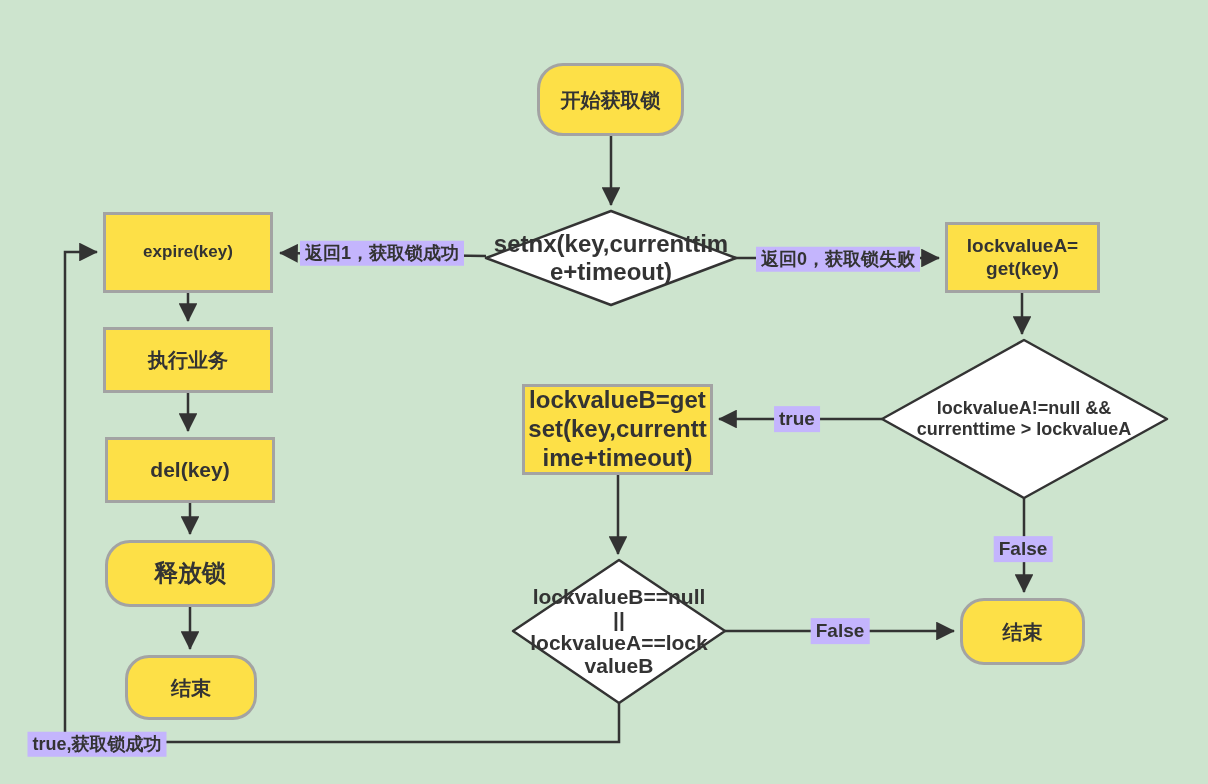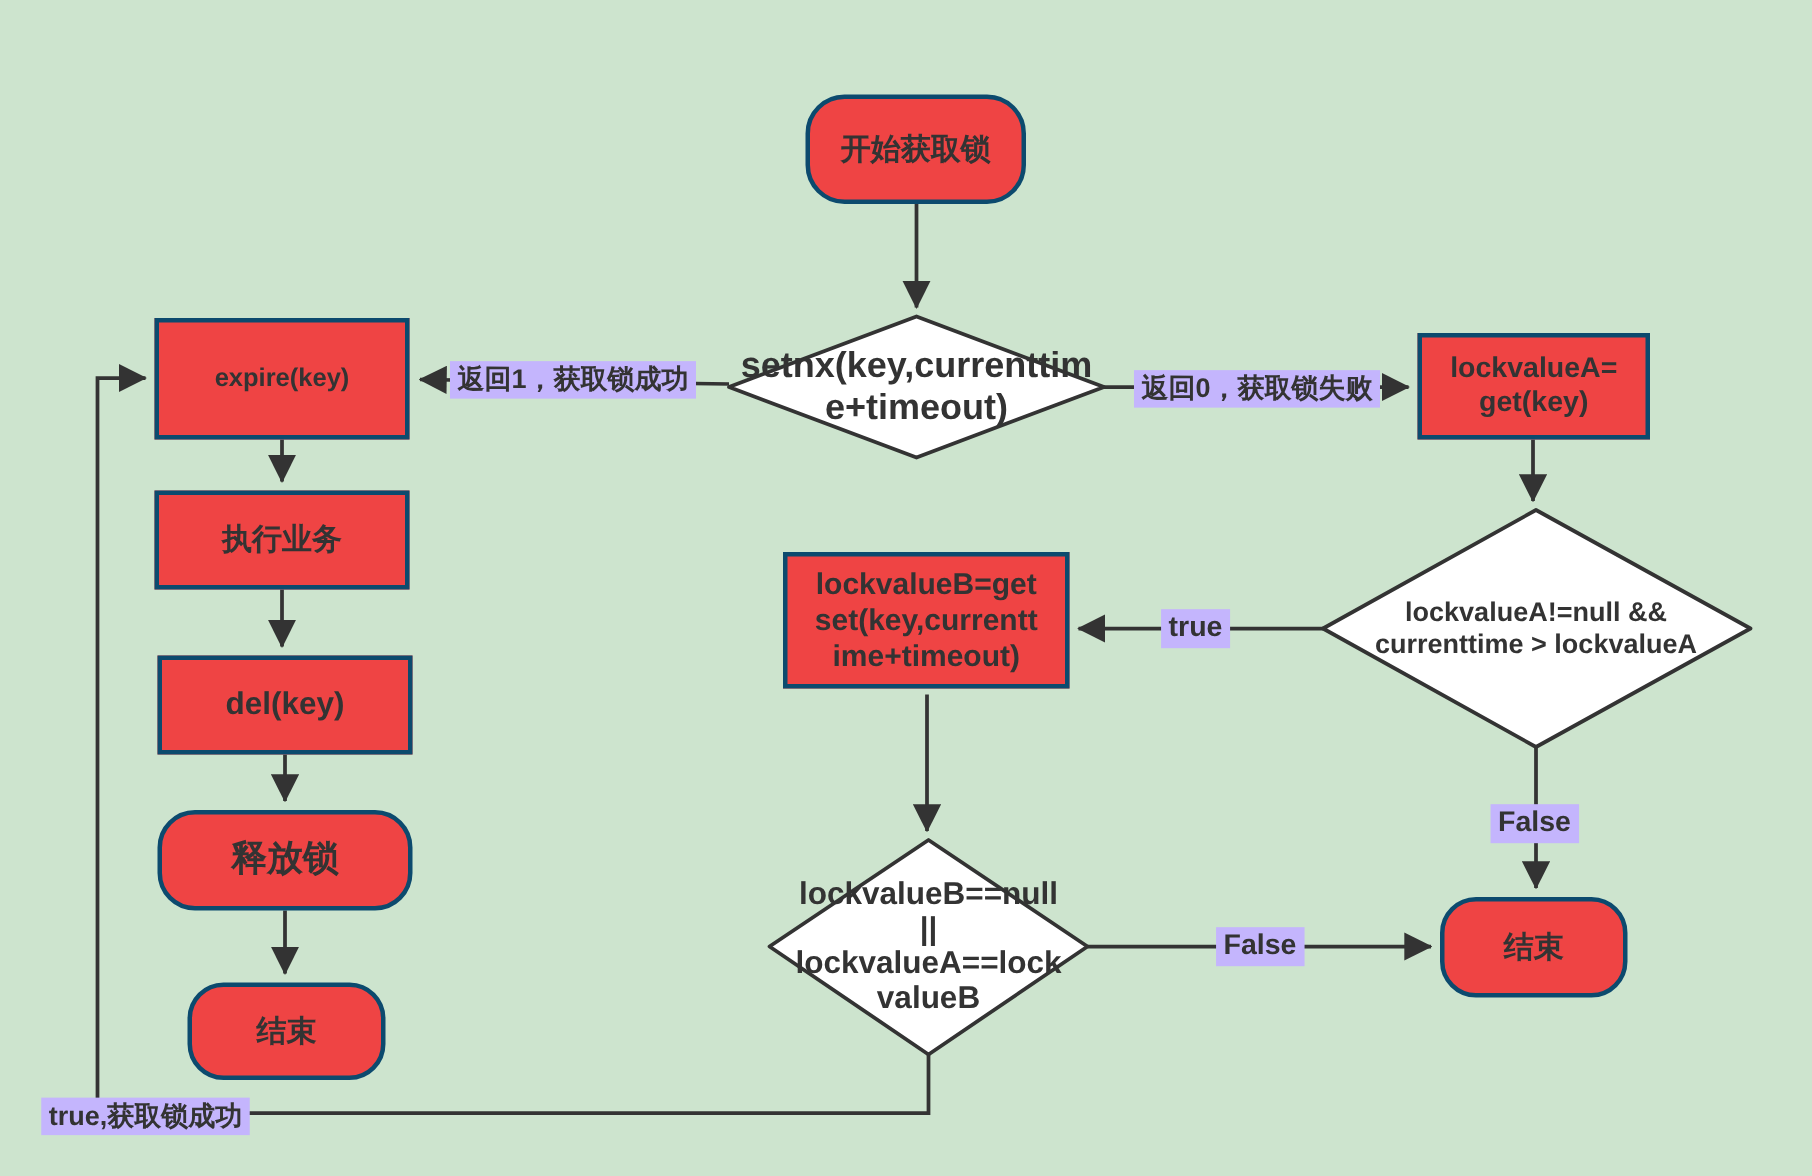--- a/index.html
+++ b/index.html
@@ -5,21 +5,21 @@
   html,body { margin:0; padding:0; }
   .canvas {
     position:relative; width:1208px; height:784px;
     background:#cde4ce; overflow:hidden;
     font-family:"Liberation Sans","DejaVu Sans",sans-serif;
     font-weight:bold; color:#333;
   }
   svg.wires { position:absolute; left:0; top:0; z-index:1; }
   .node {
     position:absolute; box-sizing:border-box;
-    background:#ef4444; border:3px solid #0c4a6e;
+    background:#fde047; border:3px solid #a3a3a3;
     display:flex; align-items:center; justify-content:center;
     text-align:center; white-space:pre-line; line-height:1.2; z-index:2;
   }
   .terminal { border-radius:26px; }
   .dtext {
     position:absolute; transform:translate(-50%,-50%);
     text-align:center; white-space:pre-line; line-height:1.15; z-index:2;
   }
   .elabel {
     position:absolute; transform:translate(-50%,-50%);
@@ -27,21 +27,21 @@
     z-index:3; line-height:1.25;
   }
   
   #n-start   { left:537px; top:63px;  width:147px; height:73px; font-size:20px; }
   #n-expire  { left:103px; top:212px; width:170px; height:81px; font-size:17px; }
   #n-biz     { left:103px; top:327px; width:170px; height:66px; font-size:20px; }
   #n-del     { left:105px; top:437px; width:170px; height:66px; font-size:21px; }
   #n-release { left:105px; top:540px; width:170px; height:67px; font-size:24px;border-radius:25px; }
   #n-endL    { left:125px; top:655px; width:132px; height:65px; font-size:20px; border-radius:24px; }
   #n-getkey  { left:945px; top:222px; width:155px; height:71px; font-size:19px; }
-  #n-getset  { left:522px; top:368px; width:191px; height:91px; font-size:20px; }
+  #n-getset  { left:522px; top:384px; width:191px; height:91px; font-size:24px; }
   #n-endR    { left:960px; top:598px; width:125px; height:67px; font-size:20px; border-radius:24px; }
   
   #t-d1 { left:611px;  top:258px; width:260px; font-size:24px; }
   #t-d2 { left:1024px; top:419px; width:290px; font-size:18px; }
   #t-d3 { left:619px;  top:631px; width:200px; font-size:21px; line-height:1.1; }
   
   #l-ret1   { left:382px;  top:253px; font-size:18px; }
   #l-ret0   { left:838px;  top:259px; font-size:18px; }
   #l-true1  { left:797px;  top:419px; font-size:19px; }
   #l-falseR { left:1023px; top:549px; font-size:19px; }

